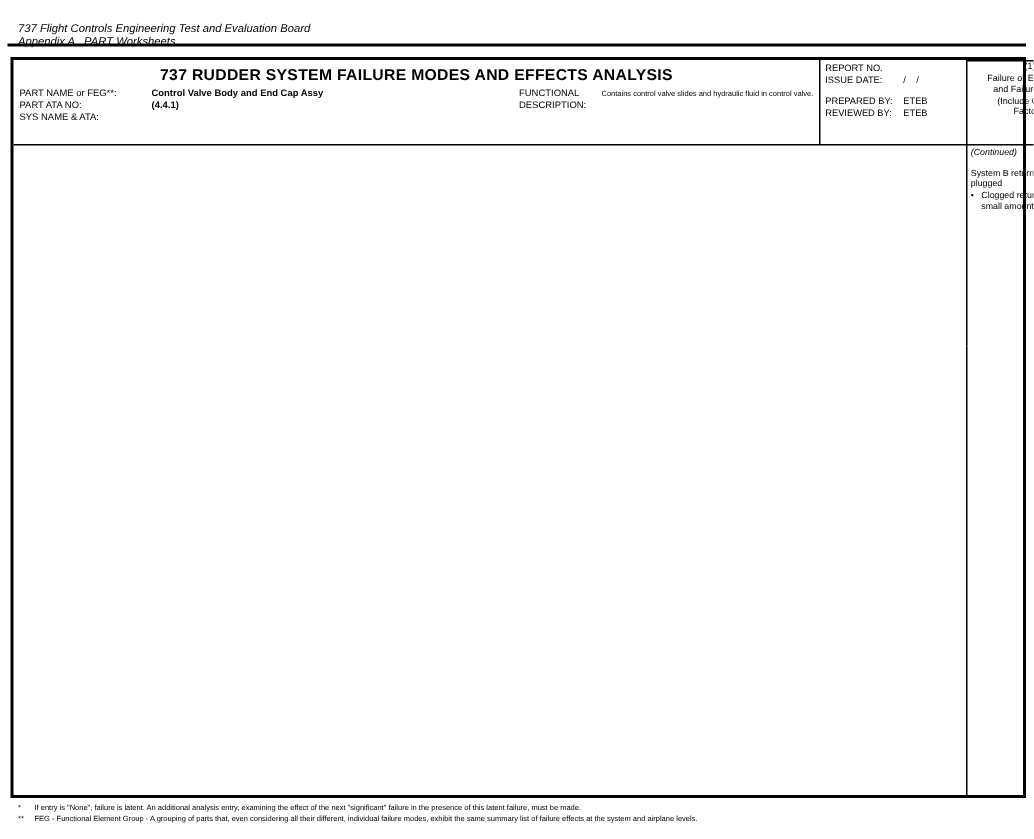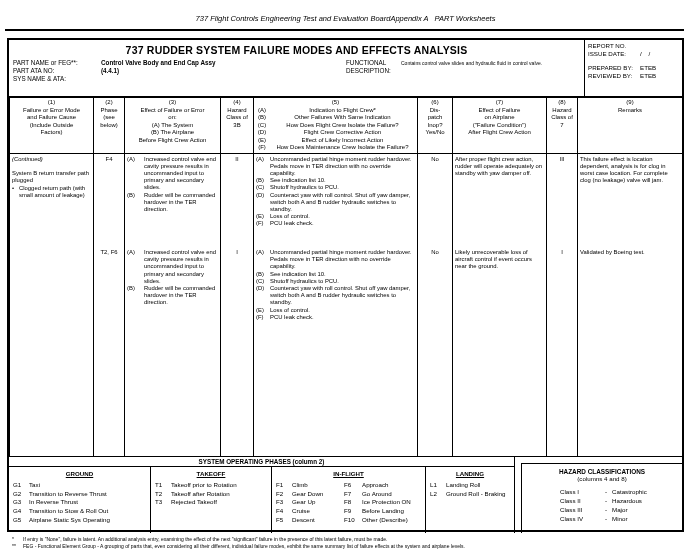--- a/index.html
+++ b/index.html
@@ -3,28 +3,28 @@
 <meta charset="utf-8">
 <style>
   * { margin:0; padding:0; box-sizing:border-box; }
   html,body { width:689px; height:559px; }
   body {
     position:relative; background:#ffffff; color:#000;
     font-family:"Liberation Sans","DejaVu Sans",sans-serif;
     overflow:hidden;
   }
   .page-header { position:absolute; top:14px; left:12px; right:10px;
-    display:flex; justify-content:center;
-    font-size:7.5px; font-style:italic; }
+    display:flex; justify-content:space-between;
+    font-size:7.5px; font-style:italic;flex-direction:column; }
   .page-header span { white-space:pre; }
   .header-rule { position:absolute; top:29px; left:5px; right:5px;
     border-top:2px solid #000; }
 
   .sheet { position:absolute; top:38px; left:7px; width:677px; height:494px;
-    border:2px solid #000; display:flex; flex-direction:column; background:#fff; }
+    border:2px solid #000; display:flex; flex-direction:row; background:#fff; }
 
   
   .title-block { display:flex; height:57px; border-bottom:1px solid #000; flex-shrink:0; }
   .title-left { flex:1; border-right:1px solid #000; padding:2px 4px 0 4px; }
   .doc-title { text-align:center; font-weight:bold; font-size:10.5px; margin-top:2px; letter-spacing:.2px; }
   .info-grid { display:grid; grid-template-columns:88px 245px 55px 1fr;
     font-size:6.3px; line-height:1.3; margin-top:3px; }
   .info-grid .val { font-weight:bold; }
   .info-grid .fdesc { font-size:5px; line-height:1.2; padding-top:1px; }
   .span-all { grid-column:1 / -1; }

